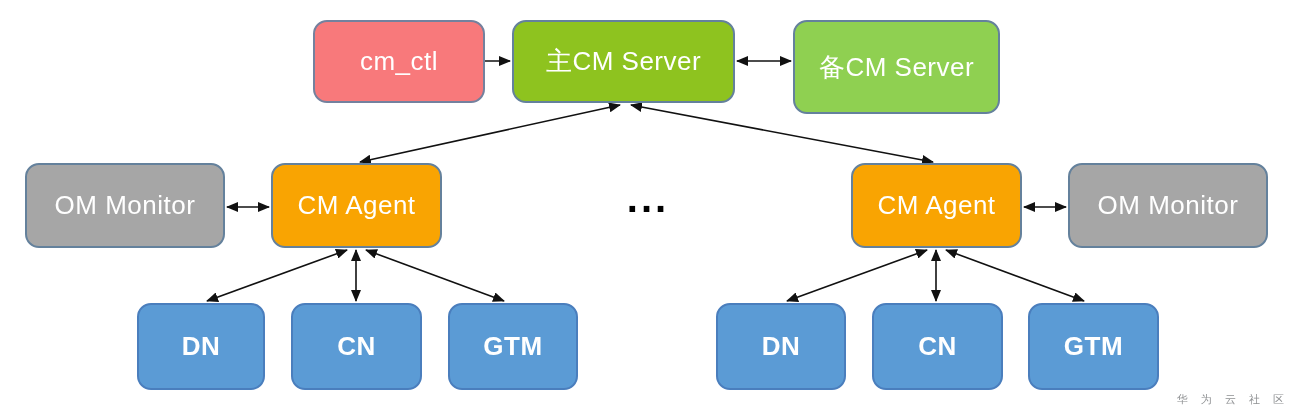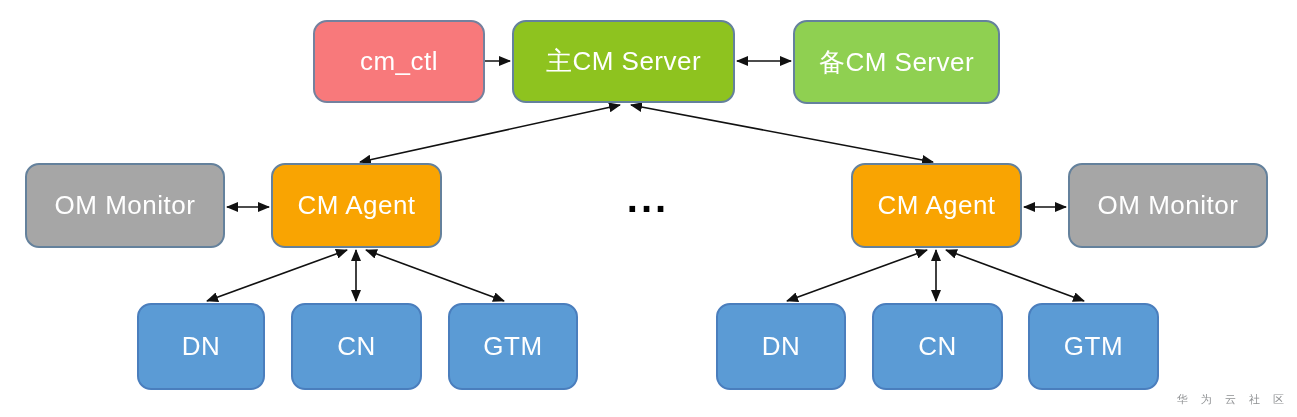--- a/index.html
+++ b/index.html
@@ -23,27 +23,27 @@
     border-radius: 14px;
     color: #ffffff;
     font-size: 26px;
     font-weight: 500;
     letter-spacing: 0.5px;
     border: 2px solid #64819C;
     box-sizing: border-box;
     text-align: center;
     white-space: nowrap;
   }
-  .node.blue { border-color: #4A7EBD; }
+  .node.blue { border-color: #4A7EBD; font-weight: bold; }
   .node.salmon { border-color: #74819E; }
 
   
   .n-cmctl   { left: 313px; top: 20px;  width: 172px; height: 83px; }
   .n-primary { left: 512px; top: 20px;  width: 223px; height: 83px; }
-  .n-standby { left: 793px; top: 20px;  width: 207px; height: 84px; }
+  .n-standby { left: 793px; top: 20px;  width: 207px; height: 94px; }
   
   .n-oml     { left: 25px;   top: 163px; width: 200px; height: 85px; }
   .n-agl     { left: 271px;  top: 163px; width: 171px; height: 85px; }
   .n-agr     { left: 851px;  top: 163px; width: 171px; height: 85px; }
   .n-omr     { left: 1068px; top: 163px; width: 200px; height: 85px; }
   
   .n-dnl  { left: 137px;  top: 303px; width: 128px; height: 87px; }
   .n-cnl  { left: 291px;  top: 303px; width: 131px; height: 87px; }
   .n-gtml { left: 448px;  top: 303px; width: 130px; height: 87px; }
   .n-dnr  { left: 716px;  top: 303px; width: 130px; height: 87px; }

